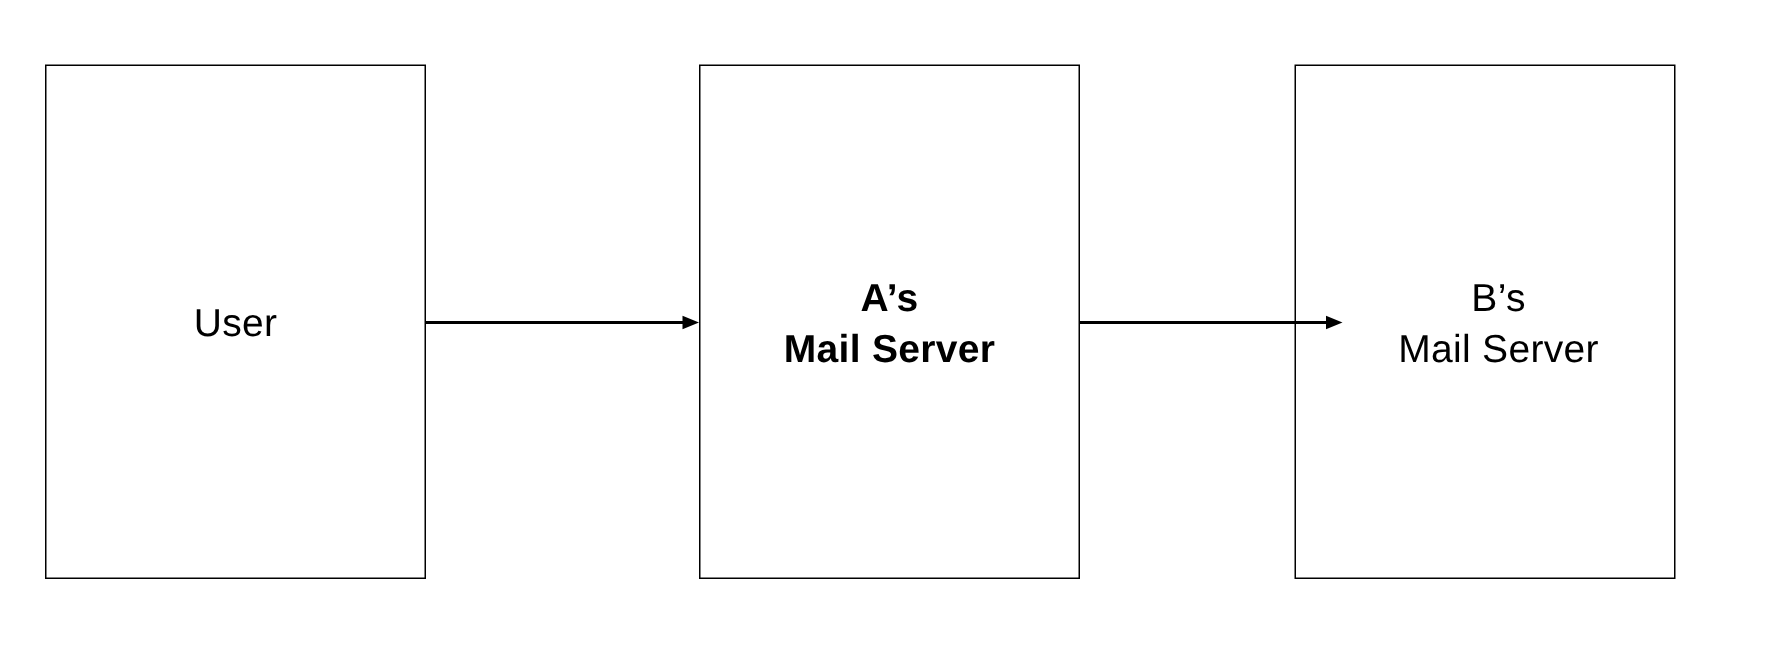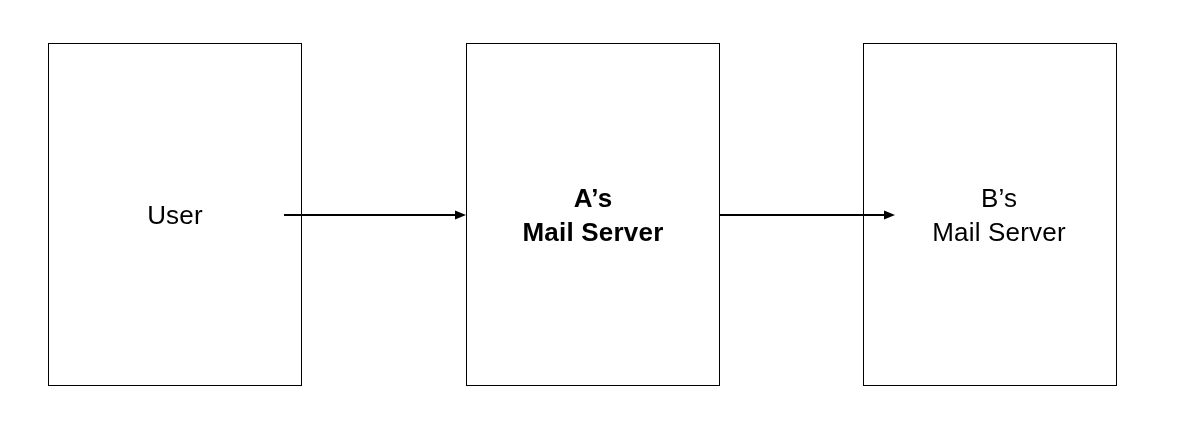--- a/index.html
+++ b/index.html
@@ -28,21 +28,21 @@
     justify-content: center;
   }
   .node-label {
     white-space: pre-line;
     text-align: center;
     font-size: 26px;
     line-height: 34px;
     color: #000000;
     letter-spacing: 0.2px;
   }
-  #node-user        { left: 30px; margin-left: 18px;  }
+  #node-user        { left: 30px;  }
   #node-a-mail      { left: 466px; font-weight: bold; }
   #node-b-mail      { left: 863px; padding-left: 18px; }
   .arrows-layer {
     position: absolute;
     left: 0;
     top: 0;
     width: 1186px;
     height: 446px;
     pointer-events: none;
   }

